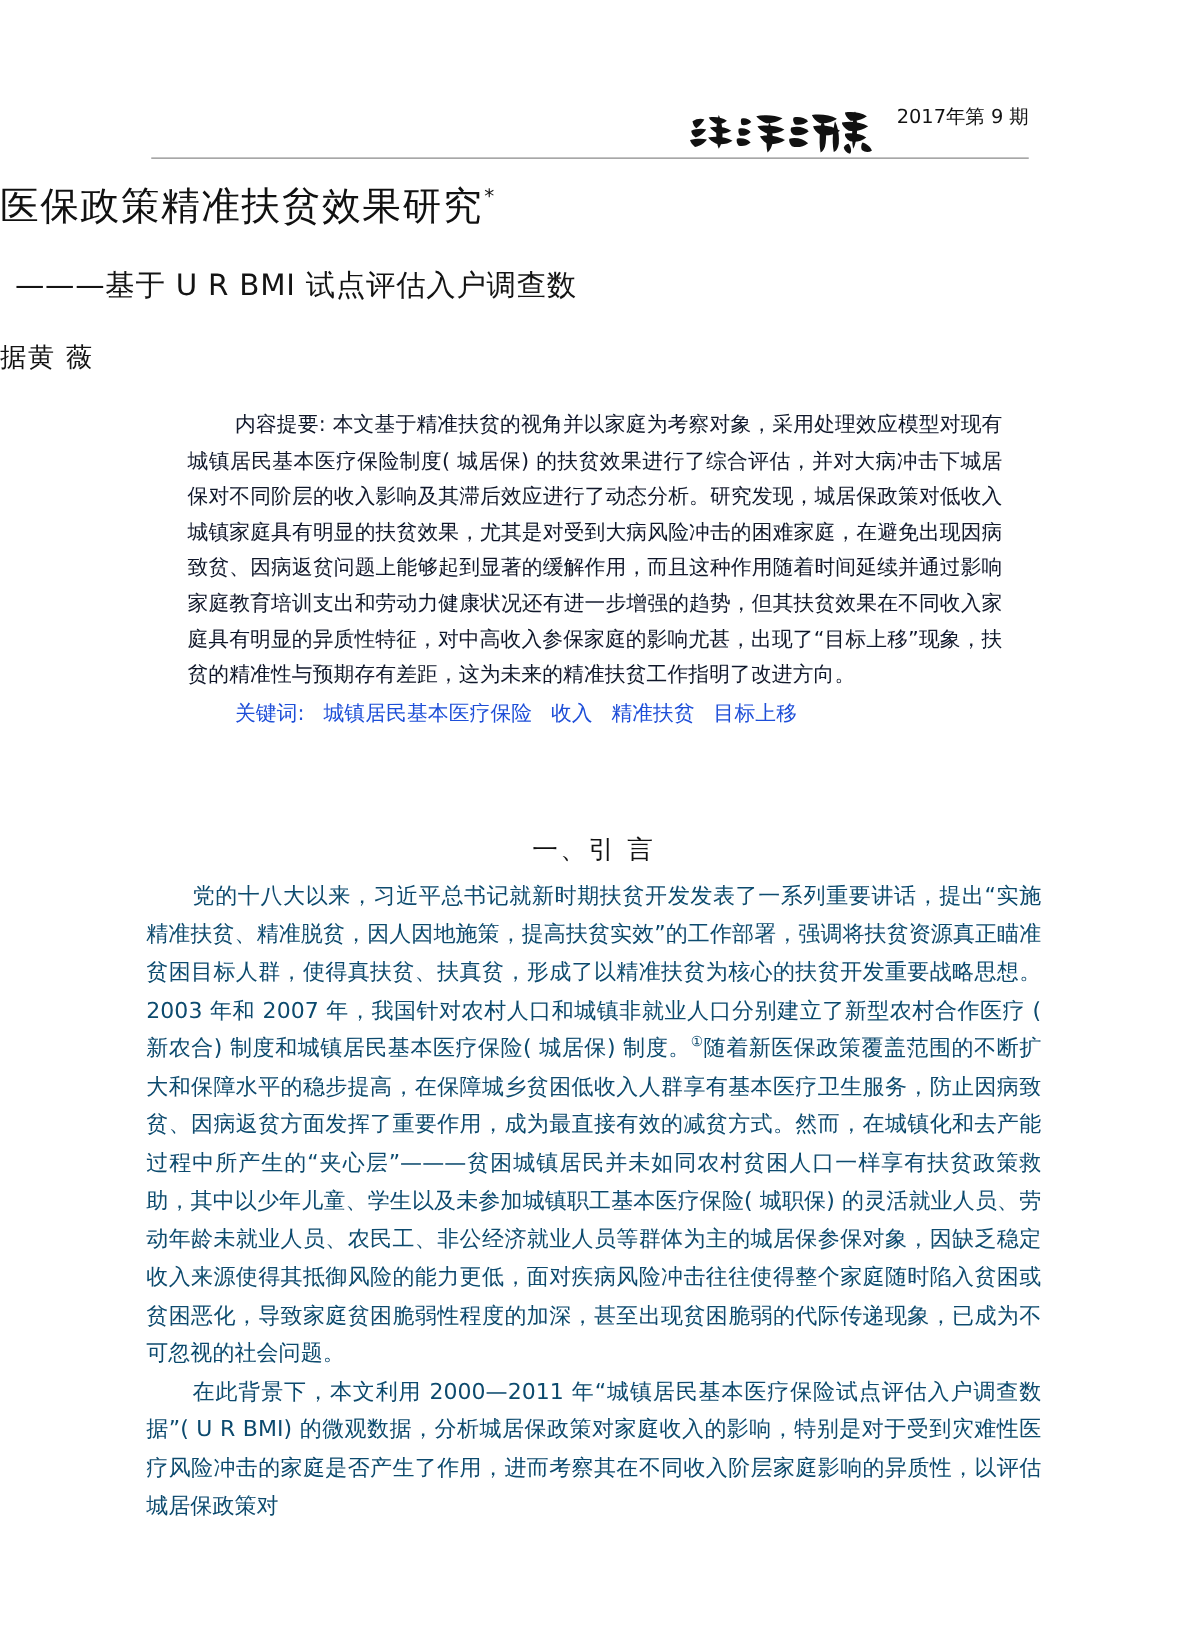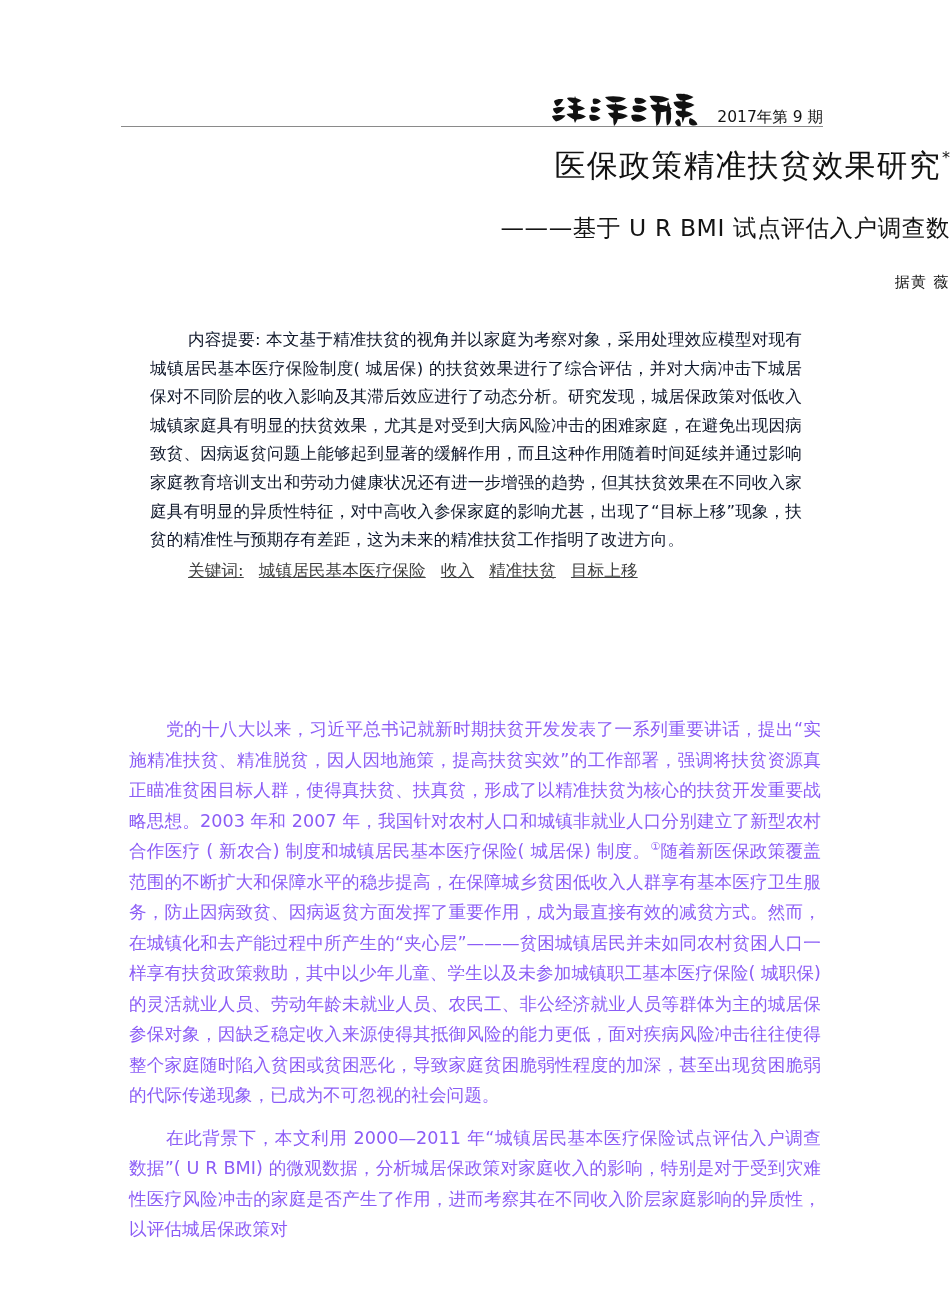--- a/index.html
+++ b/index.html
@@ -25,21 +25,20 @@
   }
 
   
   .masthead {
     position: absolute;
     top: 86px;
     left: 121px;
     width: 702px;
     height: 42px;
     display: flex;
-    align-items: flex-end;
     justify-content: flex-end;
     gap: 16px;
   }
   .journal-logo {
     display: block;
     height: 38px;
     width: 152px;
   }
   .issue-line {
     font-family: "DejaVu Sans", "Liberation Sans", sans-serif;
@@ -58,21 +57,21 @@
     height: 0;
     border-top: 1.1px solid #8a8a8a;
   }
 
   
   .title-block {
     position: absolute;
     top: 146px;
     left: 0;
     width: 950px;
-    text-align: right;
+    text-align: left;
   }
   .doc-title {
     font-size: 31px;
     font-weight: 400;
     line-height: 1.25;
     letter-spacing: 1.2px;
     margin: 0;
     color: #111111;
     white-space: nowrap;
   }
@@ -89,21 +88,21 @@
     font-weight: 400;
     letter-spacing: 0.6px;
     line-height: 1.3;
     color: #141414;
     white-space: nowrap;
     padding-left: 12px;
   }
   .doc-byline {
     margin: 0;
     padding-top: 30px;
-    font-size: 15px;
+    font-size: 21px;
     letter-spacing: 1.4px;
     line-height: 1.3;
     color: #141414;
   }
 
   
   .abstract-block {
     position: absolute;
     top: 326px;
     left: 150px;
@@ -119,22 +118,21 @@
     letter-spacing: 0.1px;
     color: #0f172a;
   }
   .keywords-line {
     margin: 0;
     padding-top: 2px;
     font-size: 16.6px;
     line-height: 28.6px;
     text-indent: 38px;
     letter-spacing: 0.1px;
-    color: #404040;
-    text-decoration: underline;
+    color: #1d4ed8;
   }
   .kw-gap { display: inline-block; width: 15px; }
 
   
   .section-heading {
     position: absolute;
     top: 665px;
     left: 0;
     width: 950px;
     text-align: center;
@@ -146,28 +144,28 @@
   }
 
   
   .body-block {
     position: absolute;
     top: 702px;
     left: 117px;
     width: 716px;
   }
   .body-par {
-    margin: 12px;
+    margin: 0;
     font-size: 17.6px;
     line-height: 30.5px;
     text-align: justify;
     text-justify: inter-ideograph;
     text-indent: 37px;
     letter-spacing: 0.05px;
-    color: #8b5cf6;
+    color: #0c4a6e;
   }
   .body-par + .body-par { margin-top: 0; }
   sup.note {
     font-size: 11px;
     vertical-align: 7px;
     line-height: 0;
   }
 </style>
 </head>
 <body>
@@ -218,19 +216,20 @@
     <h1 class="doc-title"><span>医保政策精准扶贫效果研究</span><span class="footnote-star">*</span></h1>
     <p class="doc-subtitle">———基于 U R BMI 试点评估入户调查数</p>
     <p class="doc-byline">据黄 薇</p>
   </div>
 
   <div class="abstract-block">
     <p class="abstract-body">内容提要: 本文基于精准扶贫的视角并以家庭为考察对象，采用处理效应模型对现有城镇居民基本医疗保险制度( 城居保) 的扶贫效果进行了综合评估，并对大病冲击下城居保对不同阶层的收入影响及其滞后效应进行了动态分析。研究发现，城居保政策对低收入城镇家庭具有明显的扶贫效果，尤其是对受到大病风险冲击的困难家庭，在避免出现因病致贫、因病返贫问题上能够起到显著的缓解作用，而且这种作用随着时间延续并通过影响家庭教育培训支出和劳动力健康状况还有进一步增强的趋势，但其扶贫效果在不同收入家庭具有明显的异质性特征，对中高收入参保家庭的影响尤甚，出现了“目标上移”现象，扶贫的精准性与预期存有差距，这为未来的精准扶贫工作指明了改进方向。</p>
     <p class="keywords-line"><span>关键词:</span><span class="kw-gap"></span><span>城镇居民基本医疗保险</span><span class="kw-gap"></span><span>收入</span><span class="kw-gap"></span><span>精准扶贫</span><span class="kw-gap"></span><span>目标上移</span></p>
   </div>
 
+  <h2 class="section-heading">一、引 言</h2>
 
   <div class="body-block">
     <p class="body-par"><span>党的十八大以来，习近平总书记就新时期扶贫开发发表了一系列重要讲话，提出“实施精准扶贫、精准脱贫，因人因地施策，提高扶贫实效”的工作部署，强调将扶贫资源真正瞄准贫困目标人群，使得真扶贫、扶真贫，形成了以精准扶贫为核心的扶贫开发重要战略思想。2003 年和 2007 年，我国针对农村人口和城镇非就业人口分别建立了新型农村合作医疗 ( 新农合) 制度和城镇居民基本医疗保险( 城居保) 制度。</span><sup class="note">①</sup><span>随着新医保政策覆盖范围的不断扩大和保障水平的稳步提高，在保障城乡贫困低收入人群享有基本医疗卫生服务，防止因病致贫、因病返贫方面发挥了重要作用，成为最直接有效的减贫方式。然而，在城镇化和去产能过程中所产生的“夹心层”———贫困城镇居民并未如同农村贫困人口一样享有扶贫政策救助，其中以少年儿童、学生以及未参加城镇职工基本医疗保险( 城职保) 的灵活就业人员、劳动年龄未就业人员、农民工、非公经济就业人员等群体为主的城居保参保对象，因缺乏稳定收入来源使得其抵御风险的能力更低，面对疾病风险冲击往往使得整个家庭随时陷入贫困或贫困恶化，导致家庭贫困脆弱性程度的加深，甚至出现贫困脆弱的代际传递现象，已成为不可忽视的社会问题。</span></p>
     <p class="body-par"><span>在此背景下，本文利用 2000—2011 年“城镇居民基本医疗保险试点评估入户调查数据”( U R BMI) 的微观数据，分析城居保政策对家庭收入的影响，特别是对于受到灾难性医疗风险冲击的家庭是否产生了作用，进而考察其在不同收入阶层家庭影响的异质性，以评估城居保政策对</span></p>
   </div>
 
 </div>
 
 </body></html>

